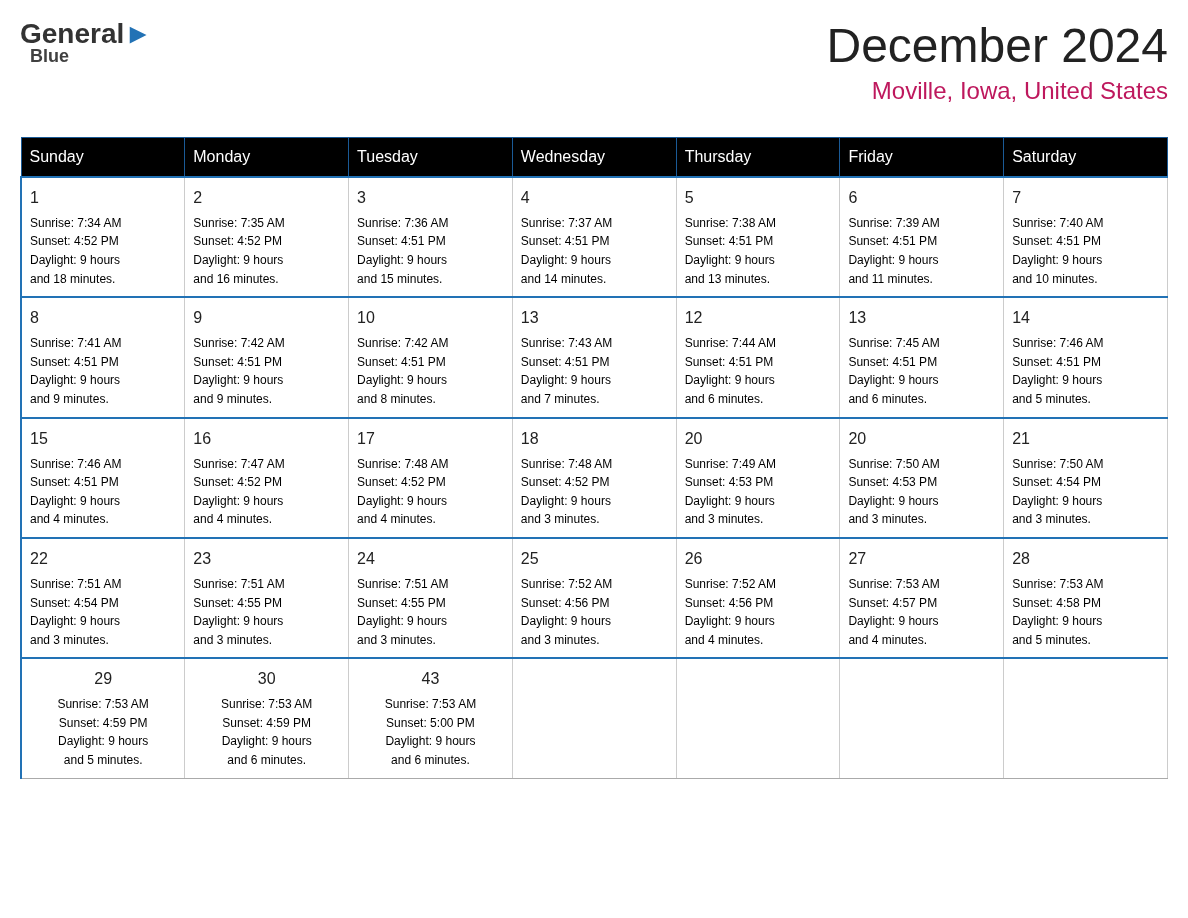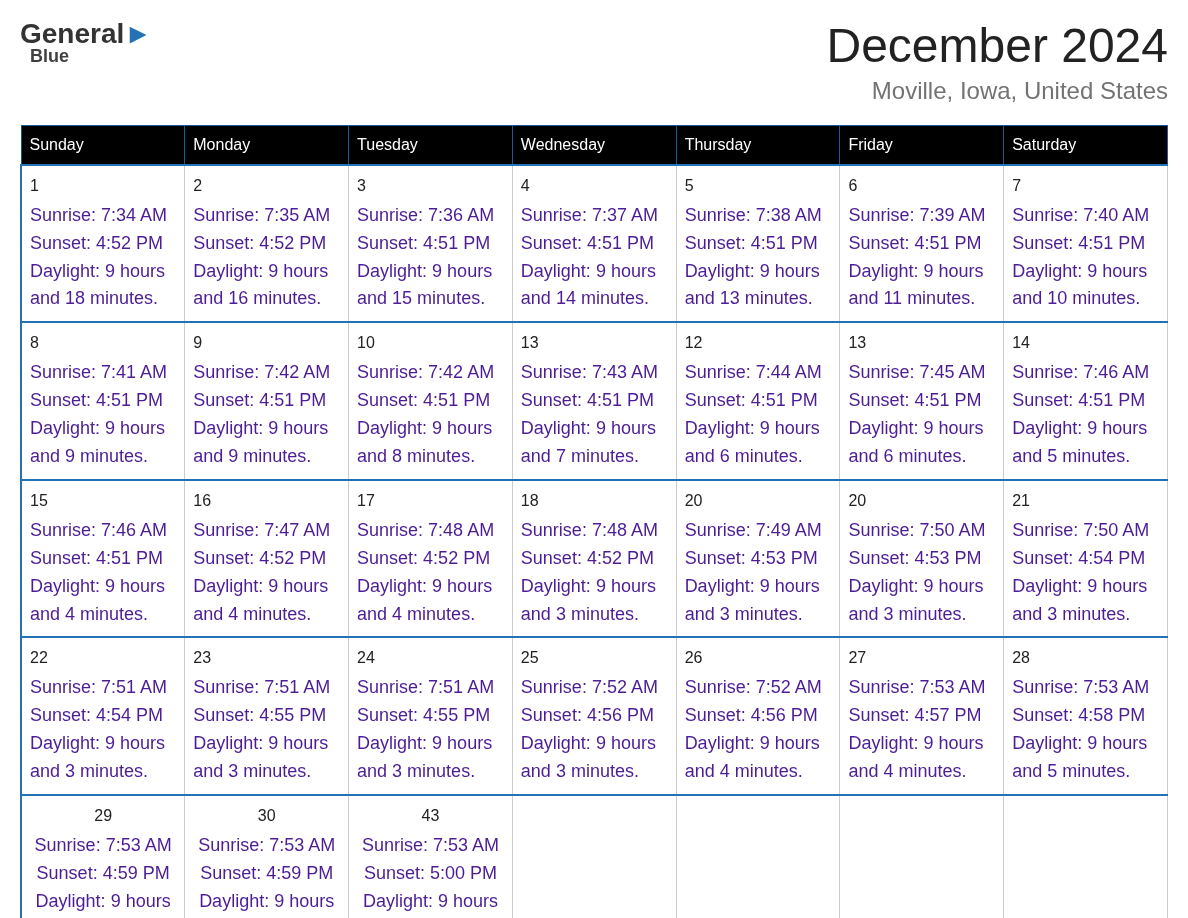--- a/index.html
+++ b/index.html
@@ -7,21 +7,21 @@
       font-family: Arial, sans-serif;
       background: #fff;
       padding: 20px;
       width: 1188px;
       min-height: 918px;
     }
     .header {
       display: flex;
       justify-content: space-between;
       align-items: flex-start;
-      margin-bottom: 20px;
+      margin-bottom: 32px;
     }
     .logo {
       display: flex;
       flex-direction: column;
       align-items: flex-start;
     }
     .logo-general {
       font-size: 28px;
       font-weight: bold;
       color: #333;
@@ -45,21 +45,21 @@
     }
     .title-block h1 {
       font-size: 48px;
       font-weight: normal;
       color: #222;
       line-height: 1.1;
     }
     .title-block h2 {
       font-size: 24px;
       font-weight: normal;
-      color: #737373;
+      color: #be185d;
       margin-top: 4px;
     }
     table {
       width: 100%;
       border-collapse: collapse;
       table-layout: fixed;
     }
     thead tr th {
       background-color: #000000;
       color: #fff;
@@ -82,22 +82,22 @@
       height: auto;
       text-align: center;
     }
     .day-num {
       font-size: 16px;
       color: #222;
       margin-bottom: 4px;
       display: block;
     }
     .day-info {
-      font-size: 18px;
-      color: #4c1d95;
+      font-size: 12px;
+      color: #000000;
       line-height: 1.55;
     }
     tbody tr td:first-child {
       border-left: 2px solid #2272b5;
     }
     tbody tr td {
       border-bottom: 1px solid #aaa;
     }
     tbody tr {
       border-top: 2px solid #2272b5;

